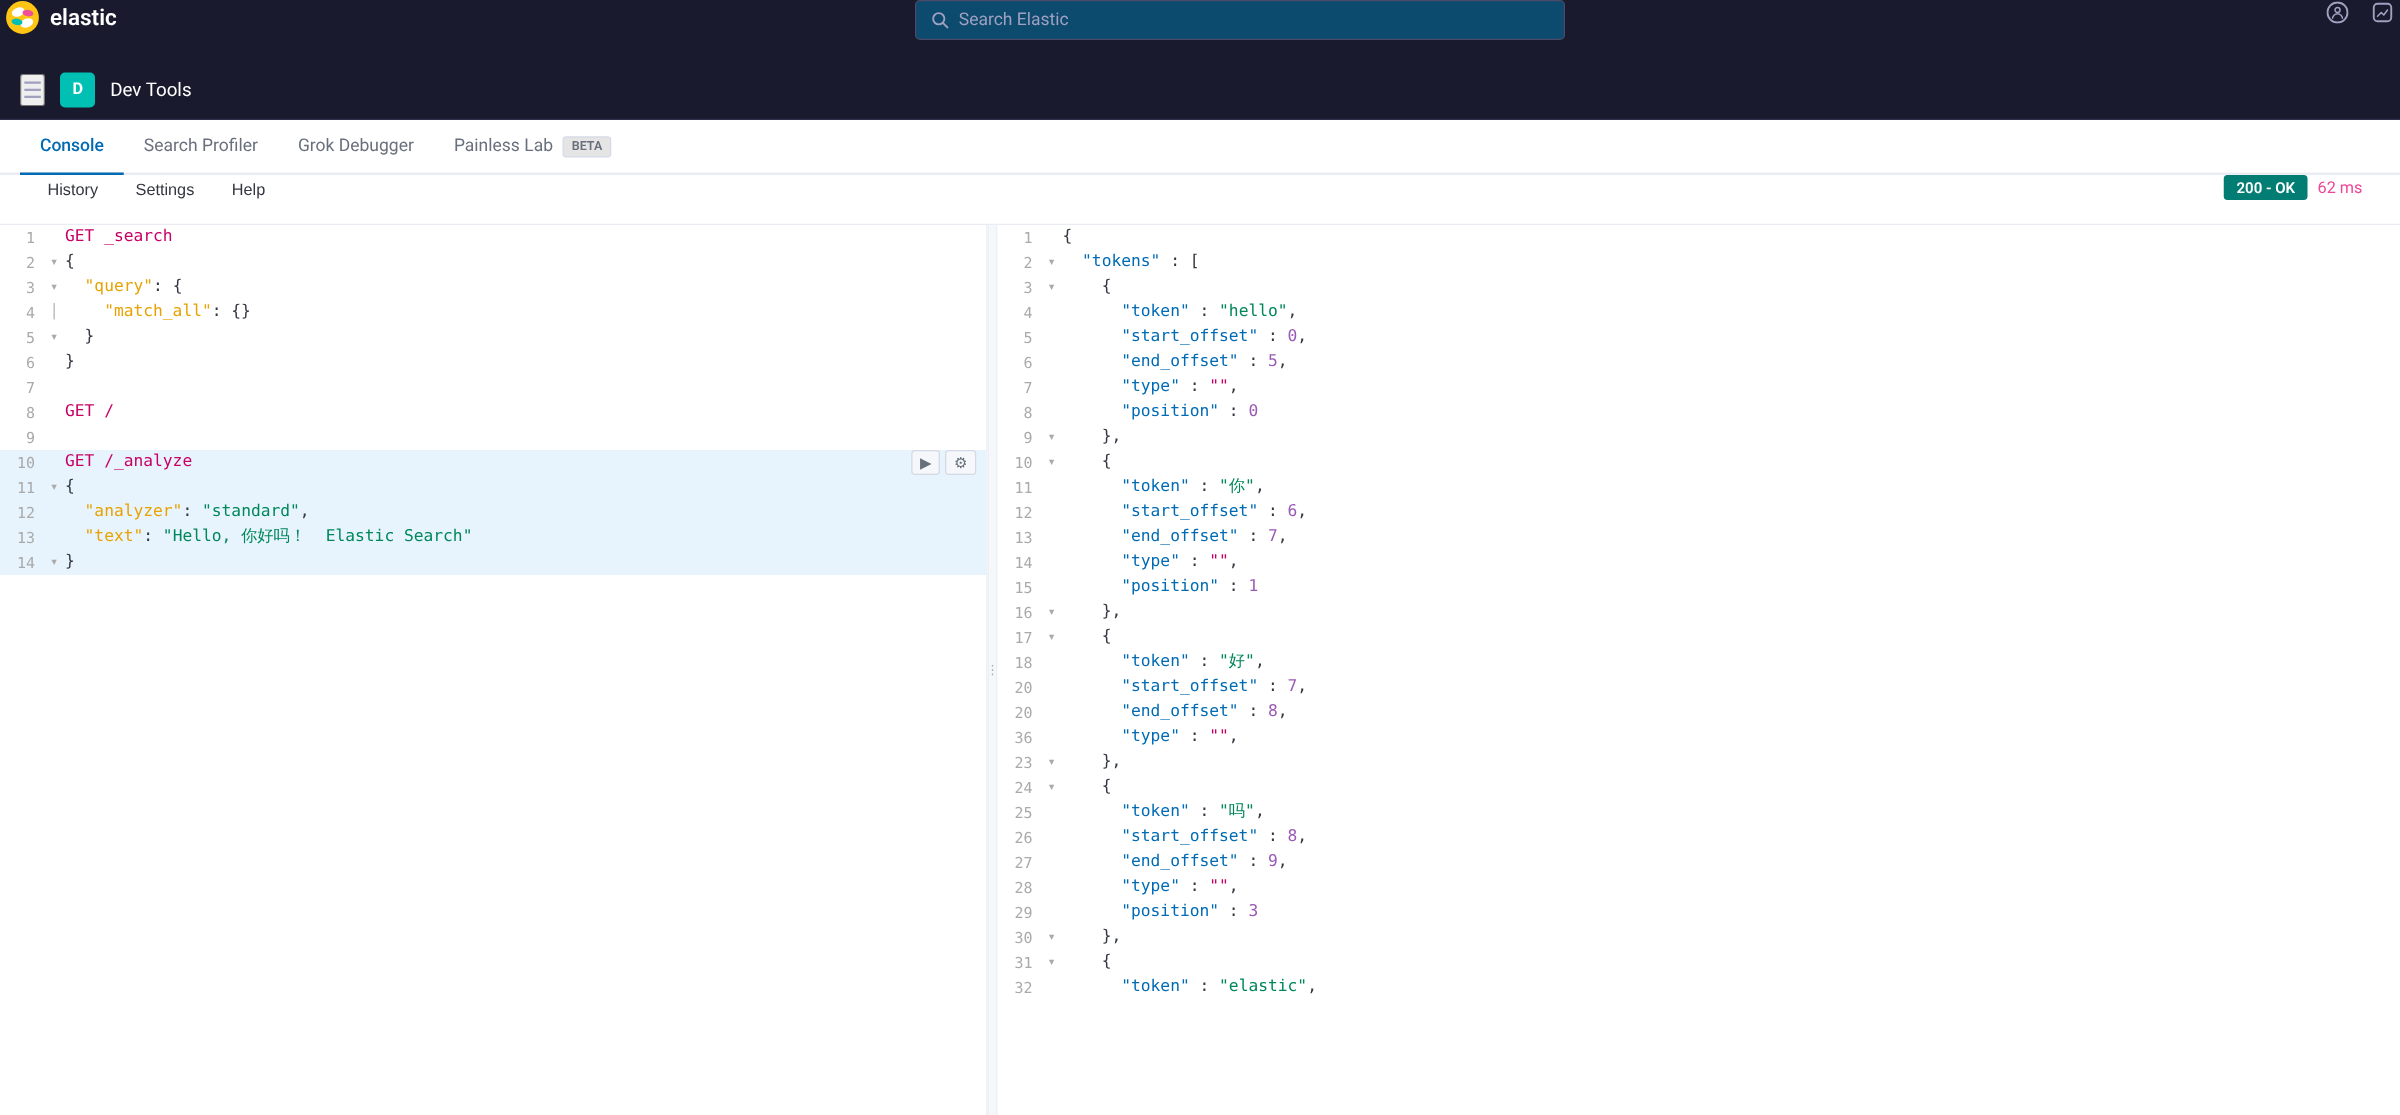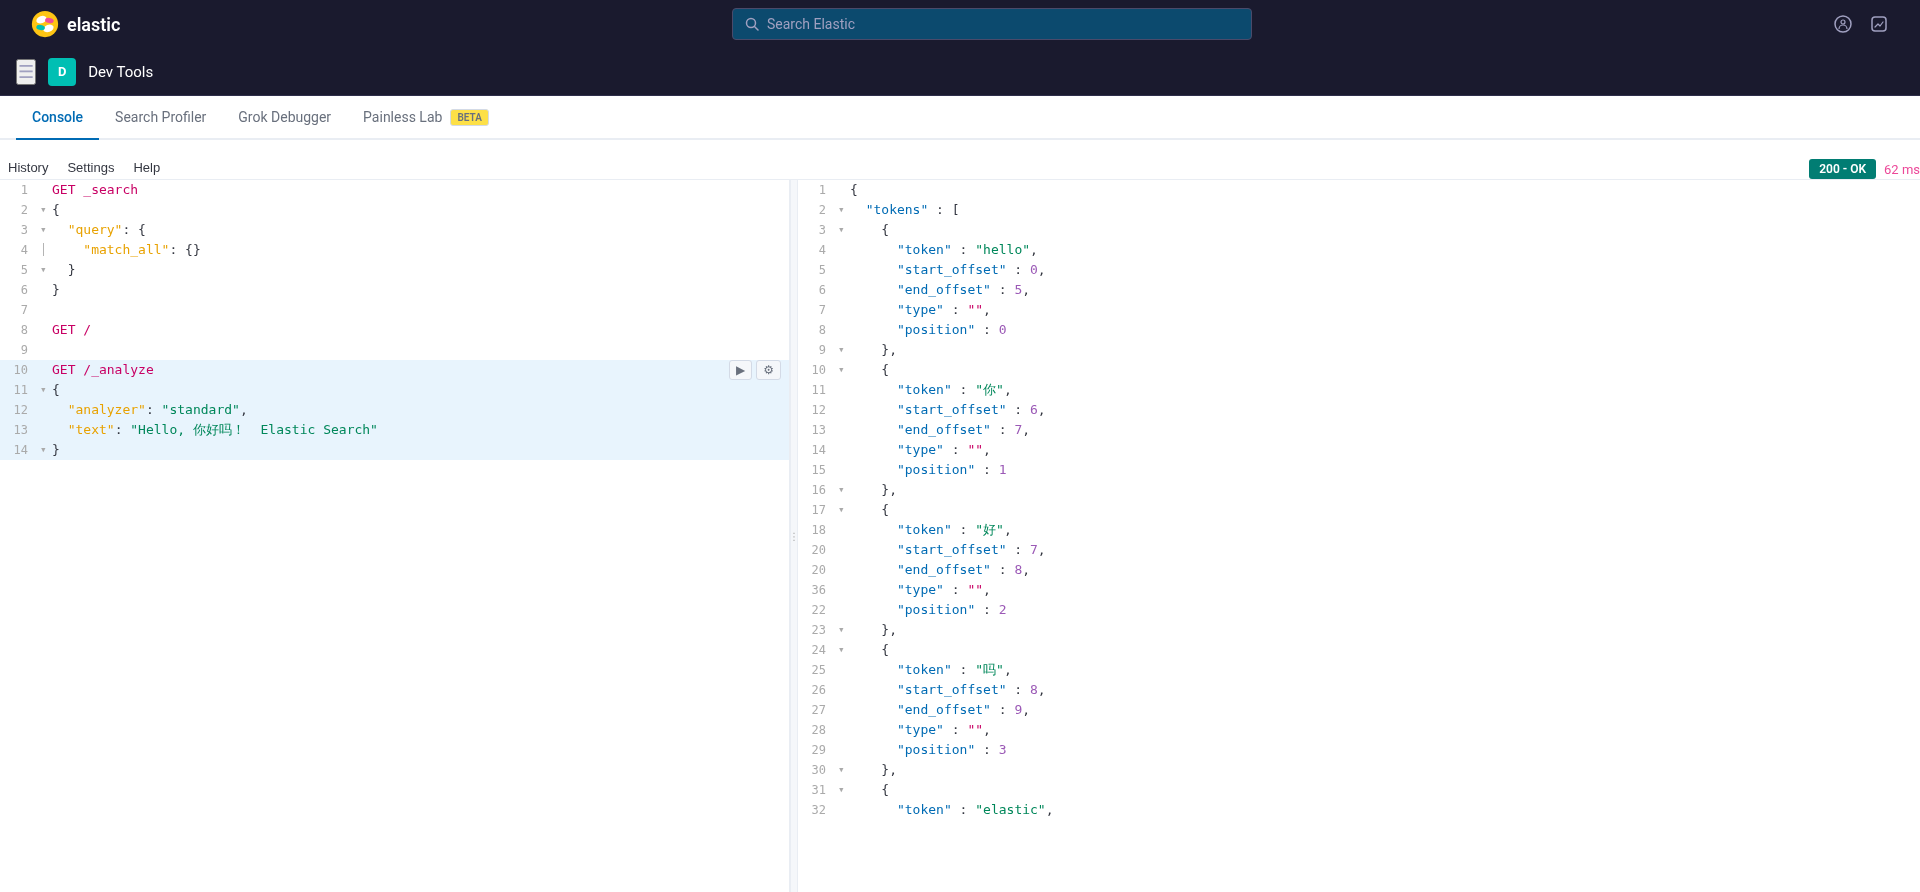--- a/index.html
+++ b/index.html
@@ -3,22 +3,22 @@
   <meta charset="utf-8">
   <style>
     * { box-sizing: border-box; margin: 0; padding: 0; }
     body { font-family: -apple-system, BlinkMacSystemFont, 'Segoe UI', Roboto, sans-serif; background: #fff; color: #343741; }
 
     
     .top-bar {
       background: #1a1a2e;
       height: 48px;
       display: flex;
-      align-items: center;
-      padding: 0 31px;
+      align-items: flex-start;
+      padding: 0 4px;
       gap: 12px;
       position: relative;
     }
     .elastic-logo {
       display: flex;
       align-items: center;
       gap: 8px;
       color: #fff;
       font-size: 18px;
       font-weight: 600;
@@ -118,37 +118,37 @@
       border-bottom: 2px solid transparent;
       margin-bottom: -2px;
       gap: 8px;
     }
     .tab.active {
       color: #006bb4;
       border-bottom: 2px solid #006bb4;
       font-weight: 500;
     }
     .beta-badge {
-      background: #fde047;
+      background: #e5e5e5;
       border: 1px solid #d3dae6;
       color: #69707d;
       font-size: 10px;
       padding: 2px 6px;
       border-radius: 3px;
       font-weight: 600;
     }
 
     
     .toolbar {
       height: 40px;
       border-bottom: 1px solid #e9edf3;
       display: flex;
-      align-items: flex-end;
-      padding: 0 0;
-      gap: 3px;
+      align-items: flex-start;
+      padding: 0 30px;
+      gap: 14px;
       background: #fff;
     }
     .toolbar-btn {
       font-size: 13px;
       color: #343741;
       cursor: pointer;
       background: none;
       border: none;
       padding: 4px 8px;
     }
@@ -532,25 +532,20 @@
         <span class="line-number">20</span>
         <span class="line-gutter"></span>
         <span class="line-content">      <span class="r-key">"end_offset"</span> : <span class="r-number">8</span>,</span>
       </div>
       <div class="code-line">
         <span class="line-number">36</span>
         <span class="line-gutter"></span>
         <span class="line-content">      <span class="r-key">"type"</span> : <span class="r-type">"<ideographic>"</ideographic></span>,</span>
       </div>
       <div class="code-line">
-        <span class="line-number">22</span>
-        <span class="line-gutter"></span>
-        <span class="line-content">      <span class="r-key">"position"</span> : <span class="r-number">2</span></span>
-      </div>
-      <div class="code-line">
         <span class="line-number">23</span>
         <span class="line-gutter">▾</span>
         <span class="line-content">    },</span>
       </div>
       <div class="code-line">
         <span class="line-number">24</span>
         <span class="line-gutter">▾</span>
         <span class="line-content">    {</span>
       </div>
       <div class="code-line">

